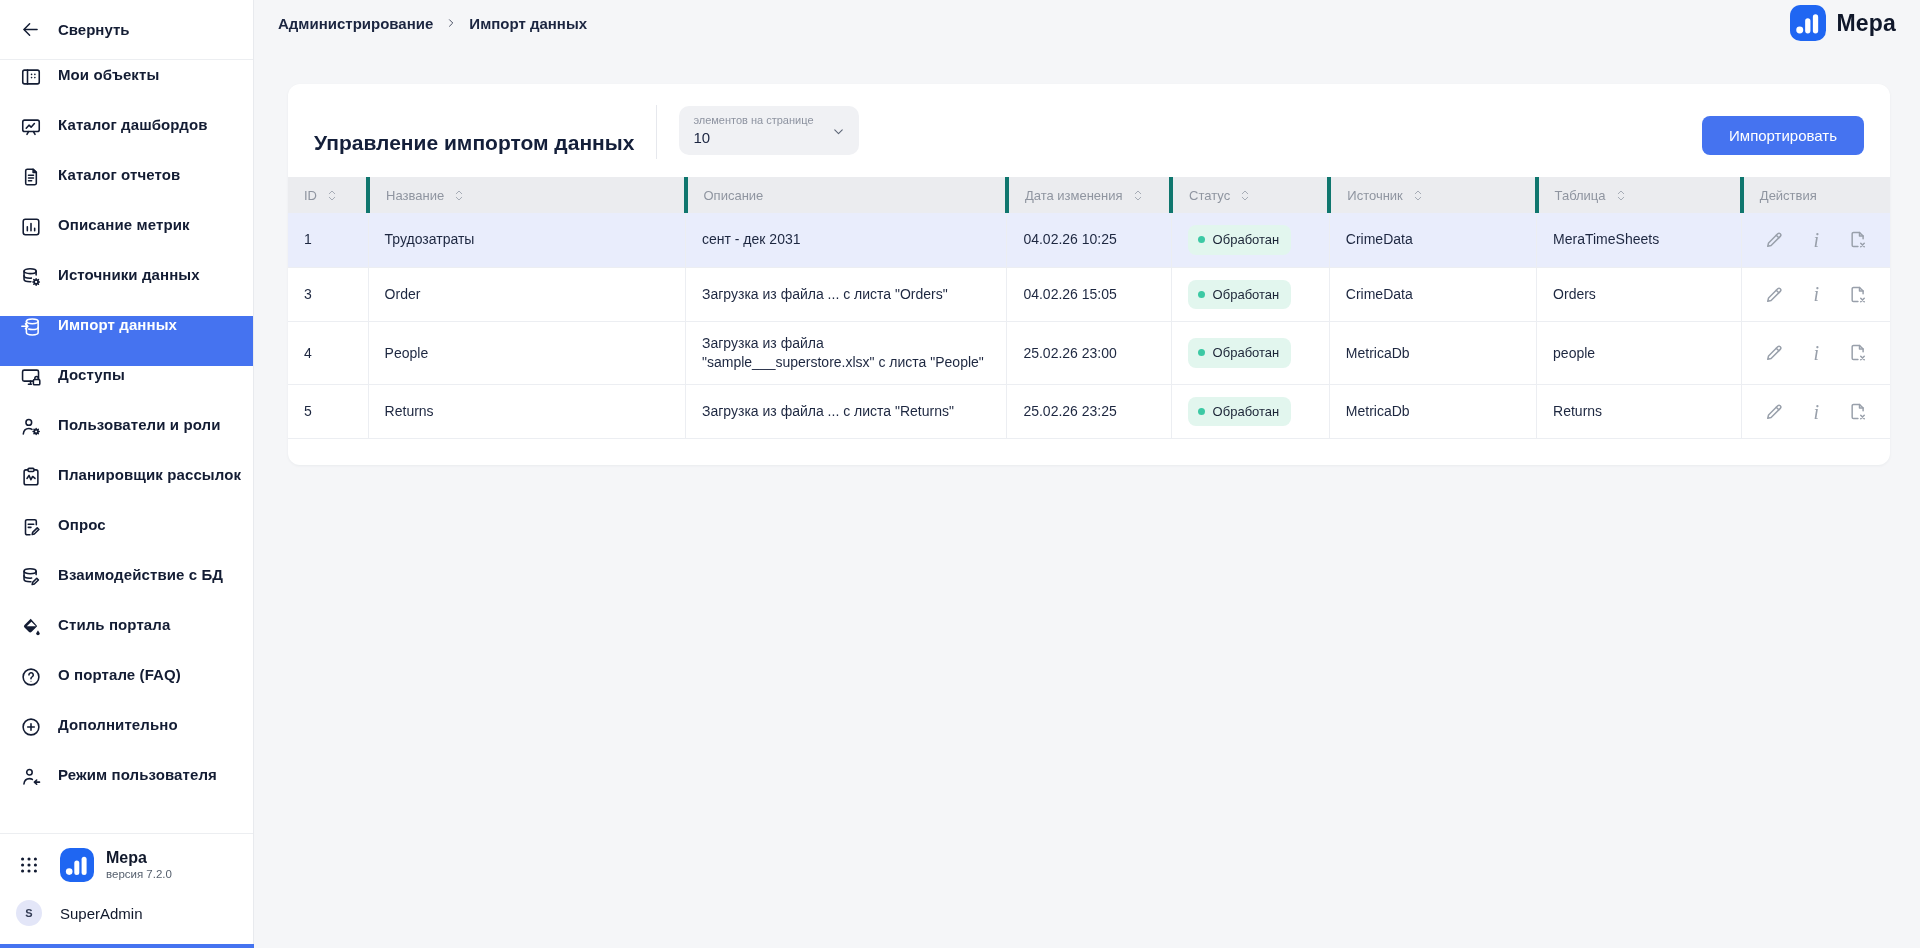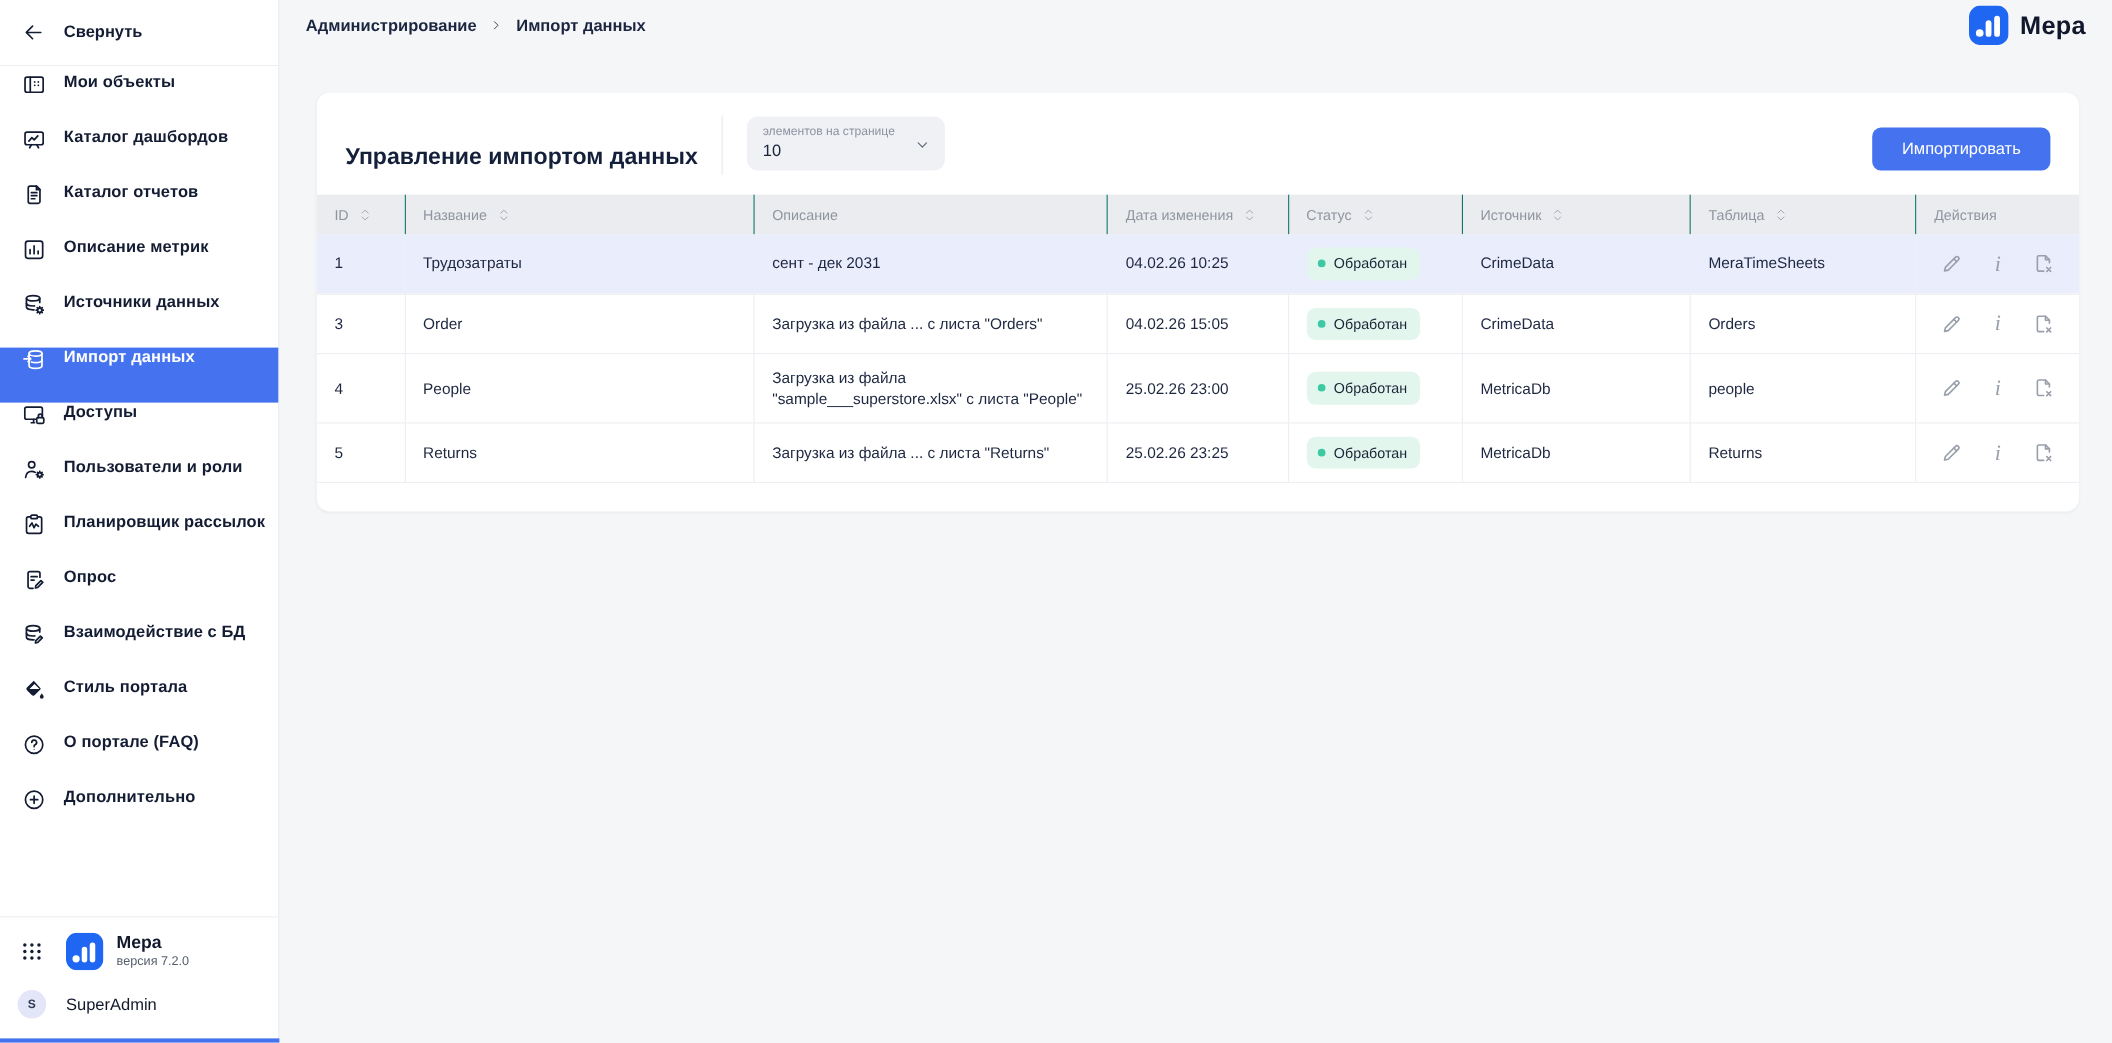--- a/index.html
+++ b/index.html
@@ -137,21 +137,21 @@
   col.c-id { width: 80px; } col.c-name { width: 317px; } col.c-desc { width: 321px; }
   col.c-date { width: 164px; } col.c-status { width: 158px; } col.c-source { width: 207px; }
   col.c-table { width: 205px; } col.c-actions { width: 148px; }
 
   thead th {
     background: #ebecef;
     font-size: 13px; font-weight: 400; color: #8f95a0;
     text-align: left;
     padding: 9px 16px;
     height: 36px;
-    border-right: 1px solid #0f766e;
+    border-right: 4px solid #0f766e;
   }
   thead th:last-child { border-right: none; }
   .th-inner { display: flex; align-items: center; gap: 9px; }
   .sort-ic { width: 12px; height: 15px; color: #9aa0ab; flex: 0 0 12px; cursor: pointer; }
 
   tbody td {
     font-size: 14px; color: #1d2740;
     padding: 12px 16px;
     border-bottom: 1px solid #eceef2;
     border-right: 1px solid #eceef2;
@@ -344,20 +344,30 @@
           <span class="nav-label">О портале (FAQ)</span>
         </div>
         <div class="nav-item">
           <span class="icon nav-icon">
             <svg viewBox="0 0 24 24" fill="none" stroke="currentColor" stroke-width="1.7" stroke-linecap="round" stroke-linejoin="round">
               <circle cx="12" cy="12" r="8.6"></circle>
               <path d="M12 8.4v7.2M8.4 12h7.2"></path>
             </svg>
           </span>
           <span class="nav-label">Дополнительно</span>
+        </div>
+        <div class="nav-item">
+          <span class="icon nav-icon">
+            <svg viewBox="0 0 24 24" fill="none" stroke="currentColor" stroke-width="1.7" stroke-linecap="round" stroke-linejoin="round">
+              <circle cx="10.3" cy="6.9" r="3"></circle>
+              <path d="M4.3 19.6c.4-3.6 2.7-5.8 6-5.8 1.2 0 2.3.3 3.2.9"></path>
+              <path d="M21.3 17.6h-5.6M18.2 15.3l-2.5 2.3 2.5 2.3"></path>
+            </svg>
+          </span>
+          <span class="nav-label">Режим пользователя</span>
         </div>
       </nav>
 
     <div class="sidebar-spacer"></div>
     <div class="sidebar-divider"></div>
 
     <div class="sidebar-brand-row">
       <span class="apps-grid-btn icon">
           <svg viewBox="0 0 24 24" fill="currentColor" stroke="none">
             <g>

